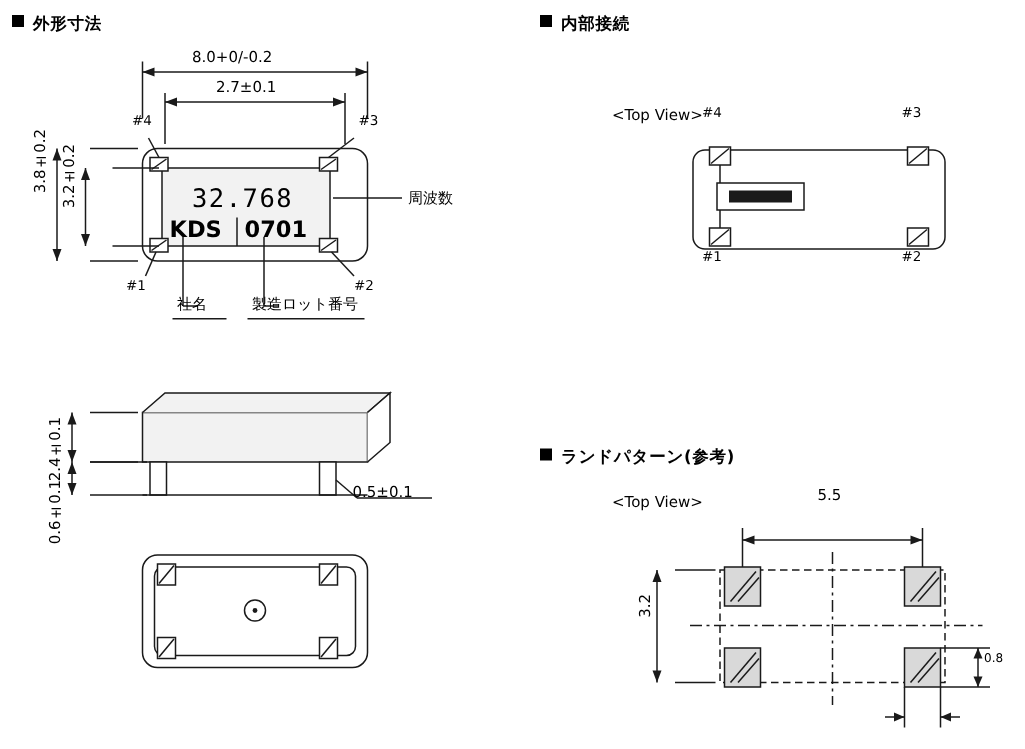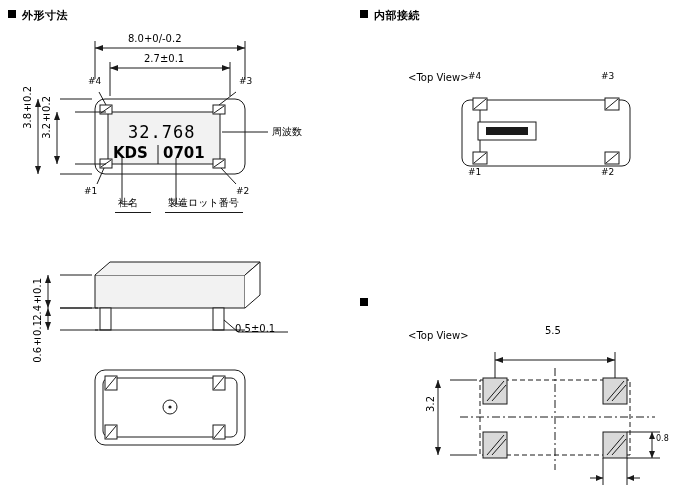--- a/index.html
+++ b/index.html
@@ -26,21 +26,21 @@
 
 <div class="abs sec-title" style="left:8px;top:8px;">
   <span class="sq"></span><span>外形寸法</span>
 </div>
 
 <div class="abs sec-title" style="left:360px;top:8px;">
   <span class="sq"></span><span>内部接続</span>
 </div>
 
 <div class="abs sec-title" style="left:360px;top:297px;">
-  <span class="sq"></span>
+  <span class="sq"></span><span>ランドパターン(参考)</span>
 </div>
 
 <svg class="abs" style="left:0px;top:26px;" width="350" height="200">
   <g fill="none" stroke="#1a1a1a" stroke-width="1">
 
     <line x1="95" y1="53" x2="95" y2="15"></line>
     <line x1="245" y1="53" x2="245" y2="15"></line>
     <line x1="95" y1="22" x2="245" y2="22"></line>
     <polygon points="95,22 103,19 103,25" fill="#1a1a1a" stroke="none"></polygon>
     <polygon points="245,22 237,19 237,25" fill="#1a1a1a" stroke="none"></polygon>

